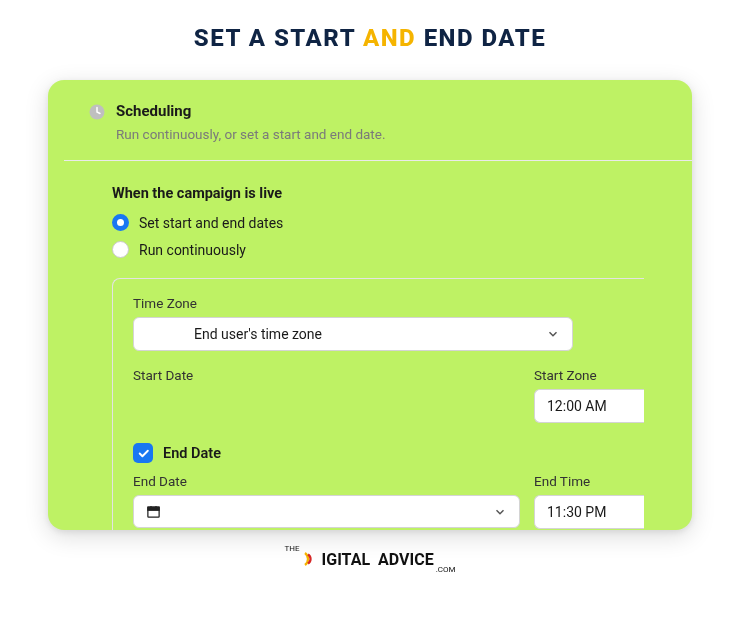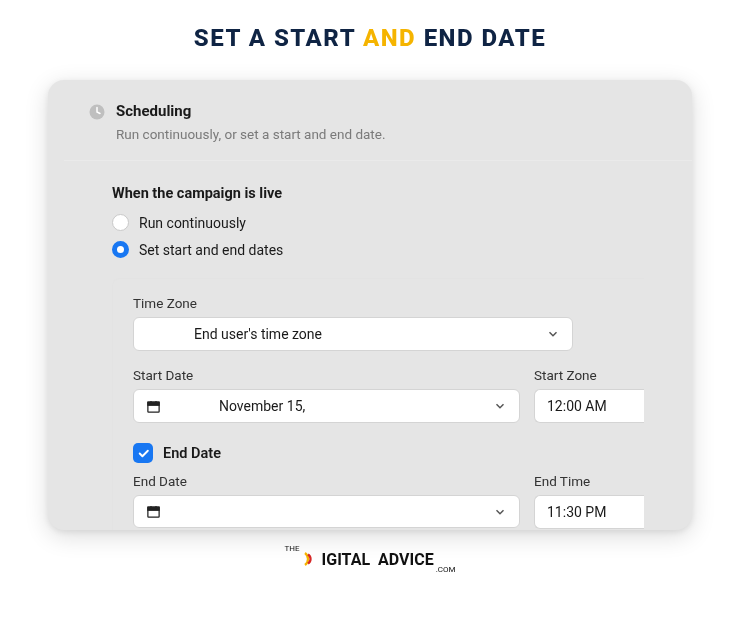--- a/index.html
+++ b/index.html
@@ -15,21 +15,21 @@
       padding-top: 24px;
       padding-bottom: 28px;
       font-size: 24px;
       font-weight: 800;
       letter-spacing: 1.5px;
       color: #0f2444;
     }
     .heading .accent { color: #f5b400; }
     .card {
       margin: 0 48px;
-      background: #e5e5e5;
+      background: #bef264;
       border-radius: 16px;
       box-shadow: 0 6px 24px rgba(0,0,0,0.14), 0 2px 6px rgba(0,0,0,0.08);
       padding: 22px 0 0 16px;
       overflow: hidden;
       height: 450px;
     }
     .card-header {
       display: flex;
       align-items: flex-start;
       gap: 10px;
@@ -208,56 +208,44 @@
       <div class="card-title">Scheduling</div>
       <div class="card-sub">Run continuously, or set a start and end date.</div>
     </div>
   </div>
   <div class="divider"></div>
 
   <div class="section">
     <div class="section-label">When the campaign is live</div>
 
     <div class="radio-row">
+      <div class="radio selected"></div>
+      <div class="radio-label">Set start and end dates</div>
+    </div>
+
+    <div class="radio-row">
       <div class="radio"></div>
       <div class="radio-label">Run continuously</div>
-    </div>
-
-    <div class="radio-row">
-      <div class="radio selected"></div>
-      <div class="radio-label">Set start and end dates</div>
     </div>
 
     <div class="fields-box">
 
       <div class="tz-row">
         <div class="field-label">Time Zone</div>
         <div class="select-wrap">
           <span class="select-text">End user's time zone</span>
           <svg class="chevron" viewBox="0 0 24 24" fill="none" stroke="#555" stroke-width="2.5">
               <path d="M6 9l6 6 6-6"></path>
             </svg>
         </div>
       </div>
 
       <div class="row">
         <div class="col-grow">
           <div class="field-label">Start Date</div>
-          <div class="select-wrap with-icon">
-            <svg class="cal-icon" viewBox="0 0 24 24" fill="none" stroke="#222" stroke-width="2">
-              <rect x="3" y="5" width="18" height="16" rx="1" fill="#fff"></rect>
-              <rect x="3" y="5" width="18" height="5" fill="#222"></rect>
-              <line x1="8" y1="3" x2="8" y2="7"></line>
-                <line x1="16" y1="3" x2="16" y2="7"></line>
-            </svg>
-            <span class="select-text">November 15,</span>
-            <svg class="chevron" viewBox="0 0 24 24" fill="none" stroke="#555" stroke-width="2.5">
-                <path d="M6 9l6 6 6-6"></path>
-              </svg>
-          </div>
         </div>
         <div class="col-time">
           <div class="field-label">Start Zone</div>
           <div class="time-input">
             <span>12:00 AM</span>
           </div>
         </div>
       </div>
 
       <div class="checkbox-row">

